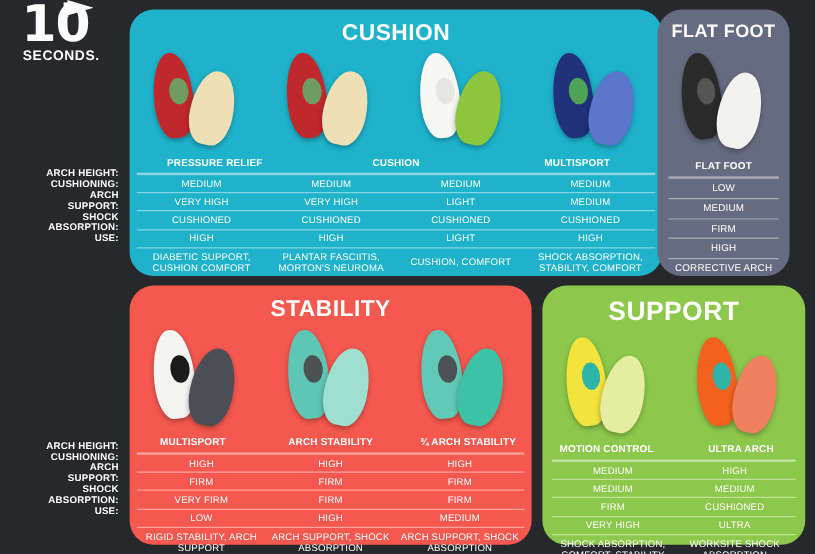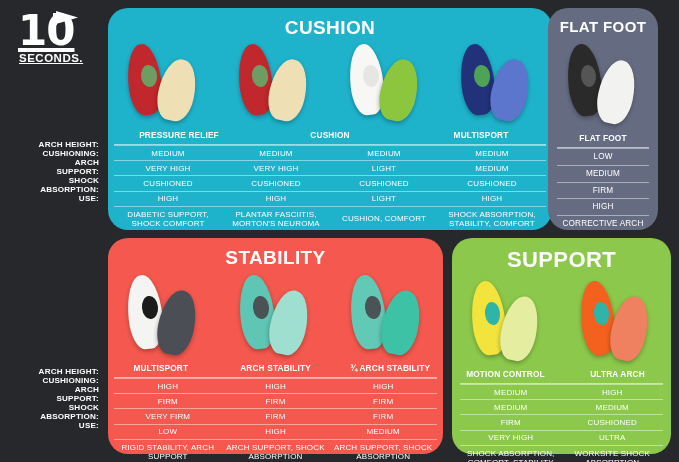--- a/index.html
+++ b/index.html
@@ -5,21 +5,21 @@
   * { margin:0; padding:0; box-sizing:border-box; }
   html,body { background:#1f2124; }
   body {
     width:679px; height:462px;
     font-family:"Liberation Sans", sans-serif;
     color:#fff; overflow:hidden; position:relative;
   }
   #chart { position:relative; width:679px; height:462px; background:#26282b; }
 
   
-  .logo { position:absolute; left:12px; top:11px; width:80px; height:76px;text-decoration:underline; }
+  .logo { position:absolute; left:12px; top:0; width:80px; height:76px; }
   .logo-10 { font-family:"DejaVu Sans", sans-serif; font-weight:bold; font-size:42px;
              letter-spacing:-1px; line-height:40px; color:#fff; padding-left:6px; }
   .logo-sec { font-weight:bold; font-size:11.5px; letter-spacing:0.5px; color:#fff;
               padding-left:7px; margin-top:1px; }
   .logo-flag { position:absolute; left:44px; top:0px; width:22px; height:13px;
                background:#fff; clip-path:polygon(0 0, 100% 50%, 0 100%); }
   .logo-stem { position:absolute; left:41px; top:2px; width:4px; height:12px; background:#fff; }
 
   
   .panel { position:absolute; border-radius:20px; }
@@ -143,21 +143,21 @@
           <div class="tcell">CUSHIONED</div>
           <div class="tcell">CUSHIONED</div>
         </div>
         <div class="trow">
           <div class="tcell">HIGH</div>
           <div class="tcell">HIGH</div>
           <div class="tcell">LIGHT</div>
           <div class="tcell">HIGH</div>
         </div>
         <div class="trow use">
-          <div class="tcell">DIABETIC SUPPORT, SHOCK COMFORT</div>
+          <div class="tcell">DIABETIC SUPPORT, CUSHION COMFORT</div>
           <div class="tcell">PLANTAR FASCIITIS, MORTON'S NEUROMA</div>
           <div class="tcell">CUSHION, COMFORT</div>
           <div class="tcell">SHOCK ABSORPTION, STABILITY, COMFORT</div>
         </div>
       </div>
   </div>
 
   <div class="panel" id="p-flat">
     <div class="panel-title">FLAT FOOT</div>
     <div class="imgs">

